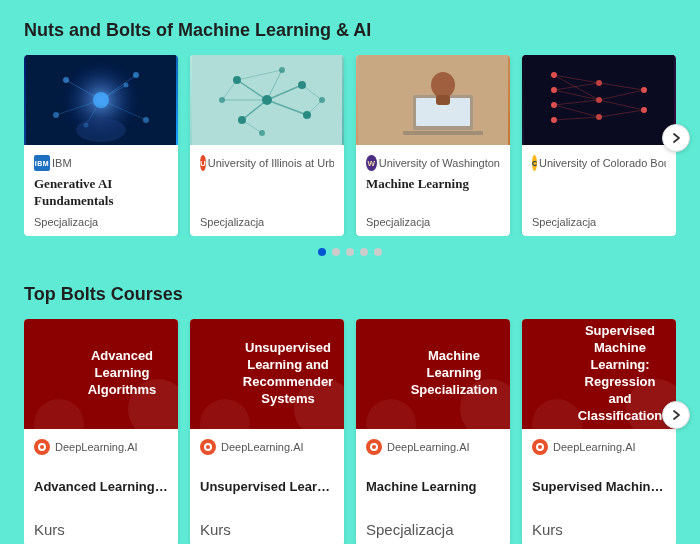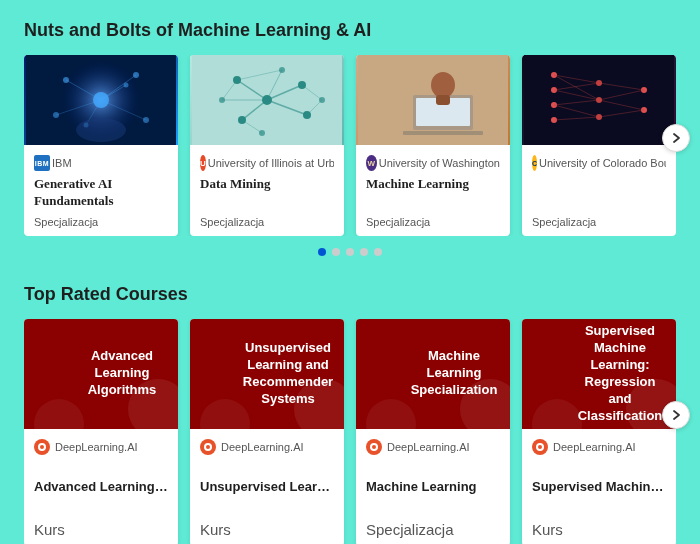--- a/index.html
+++ b/index.html
@@ -386,21 +386,20 @@
             <line x1="110" y1="30" x2="130" y2="45" stroke="#2a8a84" stroke-width="1" opacity="0.3"></line>
             <line x1="115" y1="60" x2="130" y2="45" stroke="#2a8a84" stroke-width="1" opacity="0.3"></line>
             <line x1="50" y1="65" x2="70" y2="78" stroke="#2a8a84" stroke-width="1" opacity="0.3"></line>
           </svg>
         </div>
         <div class="card-body">
           <div class="card-provider">
             <div class="uiuc-logo">U</div>
             <span>University of Illinois at Urbana-...</span>
           </div>
-          <div class="card-title">Data Mining</div>
           <div class="card-type">Specjalizacja</div>
         </div>
       </div>
 
       <div class="card">
         <div class="card-img-placeholder img-warm">
           <svg width="100%" height="90" viewBox="0 0 150 90" xmlns="http://www.w3.org/2000/svg">
             <rect width="150" height="90" fill="#c8a882"></rect>
 
             <rect x="55" y="40" width="60" height="35" rx="2" fill="#888" opacity="0.5"></rect>
@@ -467,21 +466,21 @@
     <div class="dots">
       <div class="dot active"></div>
       <div class="dot"></div>
       <div class="dot"></div>
       <div class="dot"></div>
       <div class="dot"></div>
     </div>
   </section>
 
   <section class="top-rated-section">
-    <h2 class="section-title">Top Rated Courses</h2>
+    <h2 class="section-title">Top Bolts Courses</h2>
     <div class="top-cards-row">
 
       <div class="top-card">
         <div class="top-card-banner">
           <div class="banner-bg"></div>
           <div class="banner-decoration"></div>
           <div class="banner-decoration2"></div>
           <div class="banner-text">Advanced Learning Algorithms</div>
         </div>
         <div class="top-card-body">

